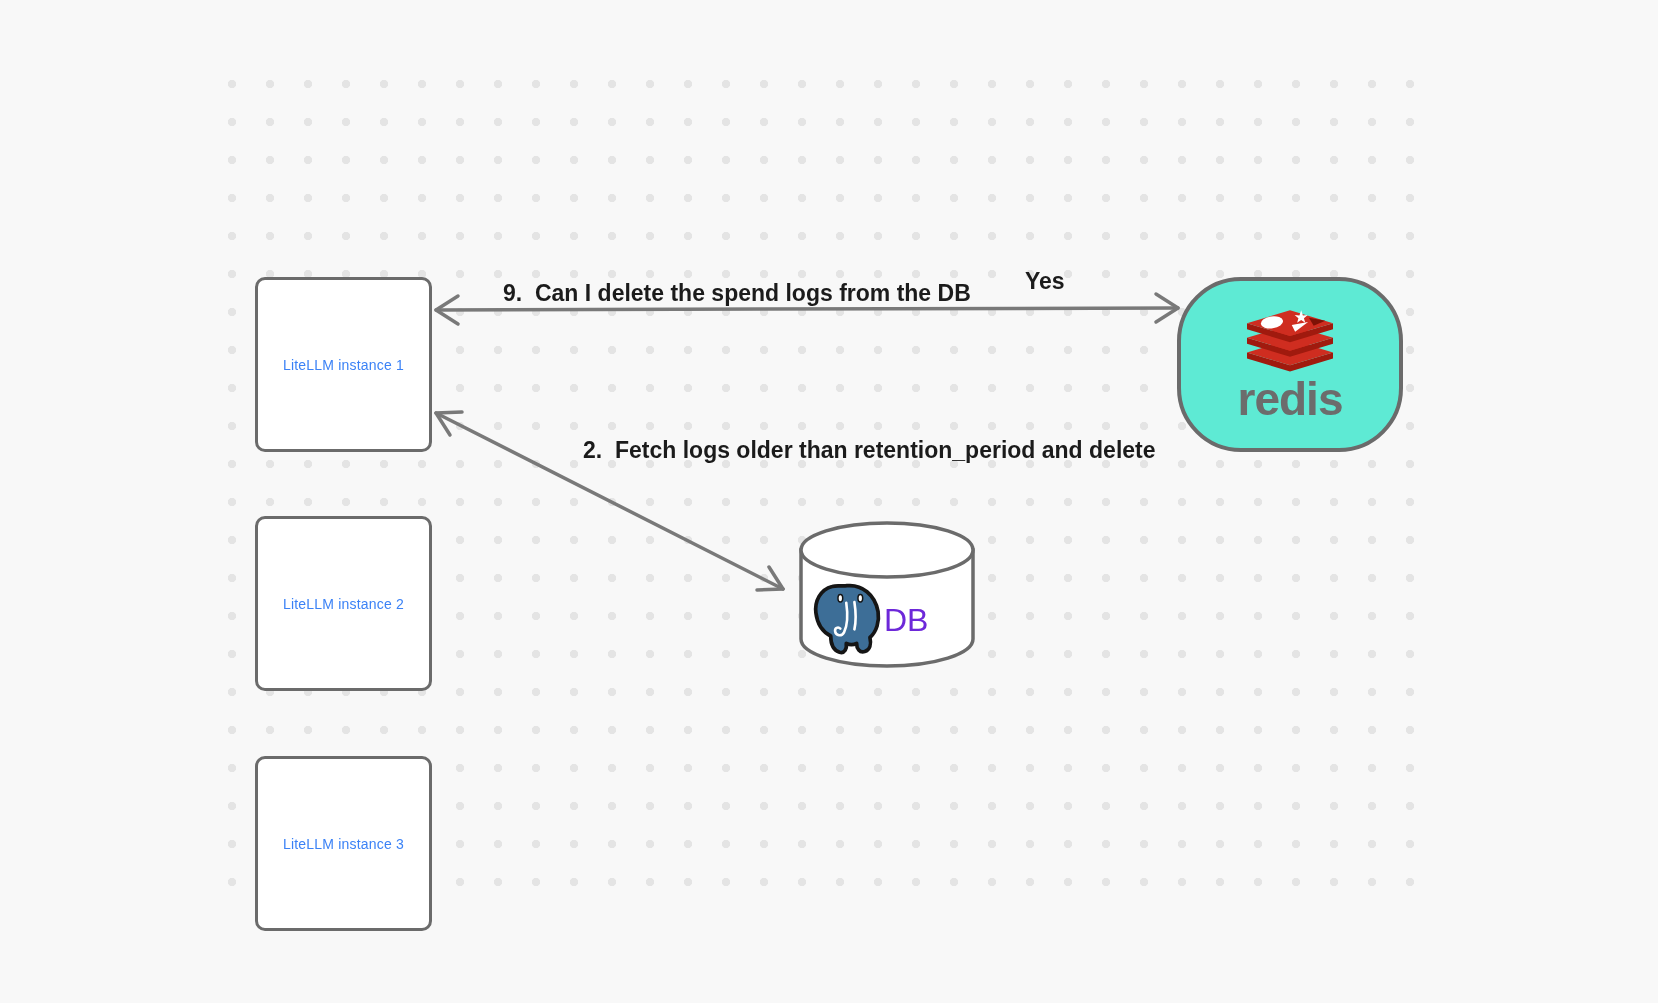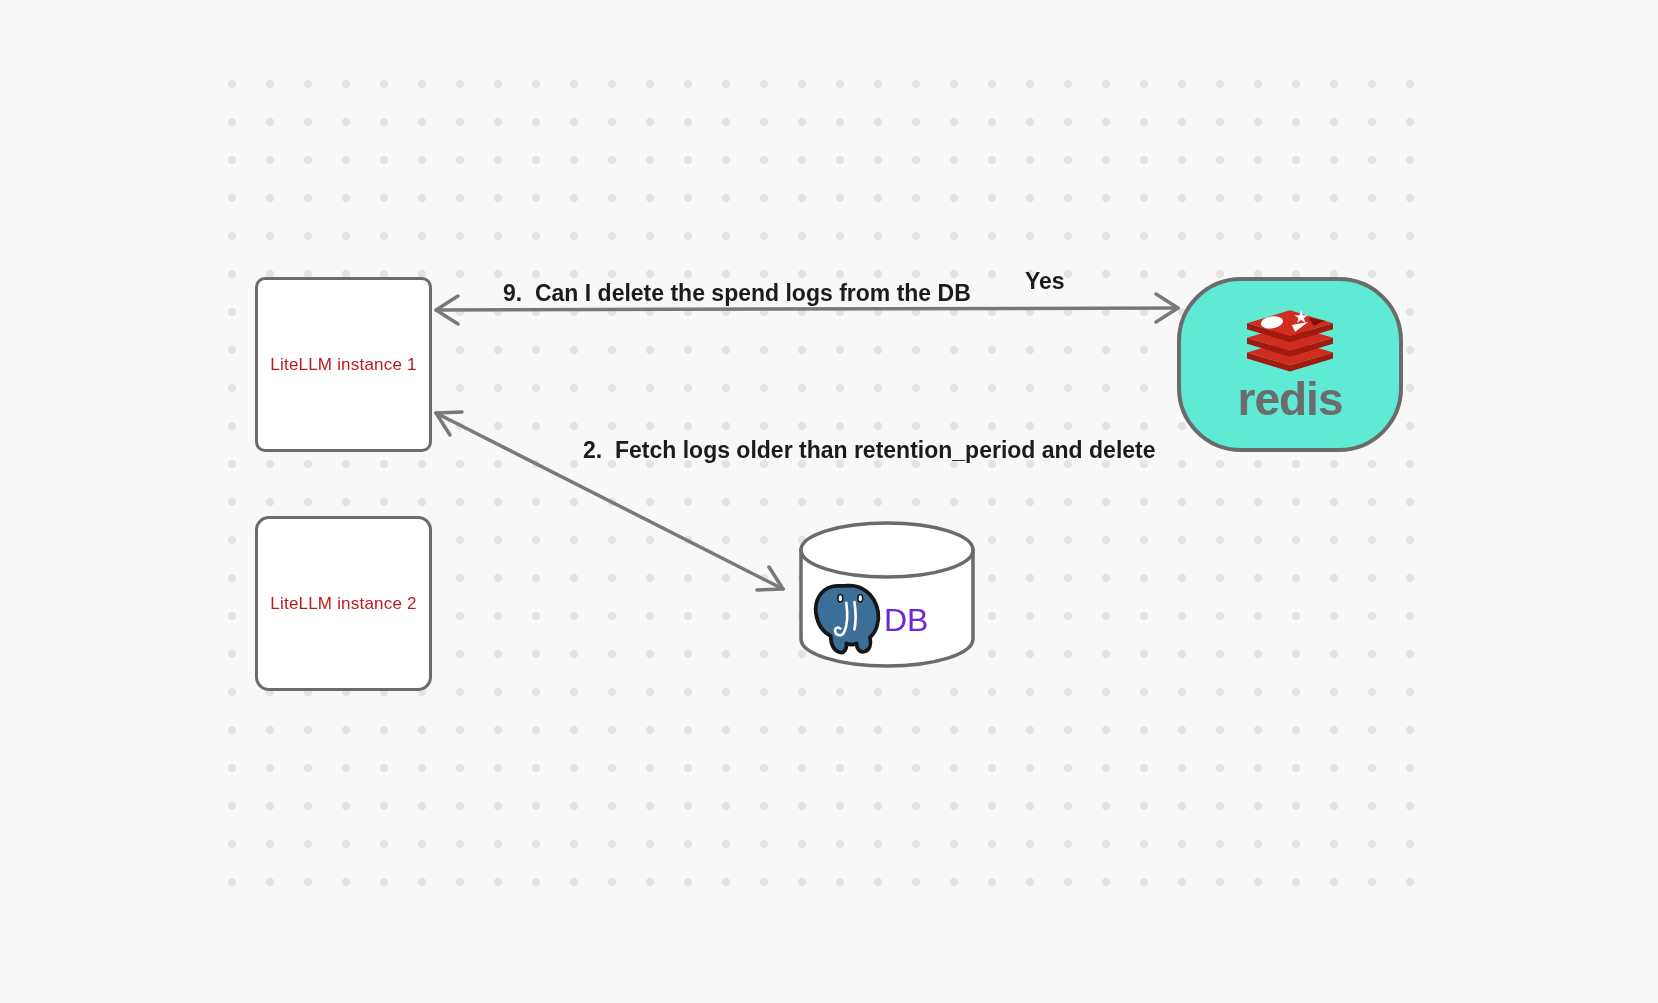--- a/index.html
+++ b/index.html
@@ -22,24 +22,24 @@
 
   .instance-box {
     position: absolute; left: 255px; width: 177px; height: 175px;
     background: #ffffff;
     border: 3.5px solid #6b6b6b;
     border-radius: 10px;
     box-sizing: border-box;
     display: flex; align-items: center; justify-content: center;
   }
   #instance-1 { top: 277px; }
-  #instance-2 { top: 516px; border-radius: 14px; }
+  #instance-2 { top: 516px; }
   #instance-3 { top: 756px; }
   .instance-label {
-    font-size: 17px; color: #b91c1c; letter-spacing: 0.2px; white-space: pre;
+    font-size: 14px; color: #3b82f6; letter-spacing: 0.2px; white-space: pre;
   }
 
   .edge-label {
     position: absolute;
     font-size: 23px; font-weight: 700; color: #1b1b1b;
     line-height: 28px; white-space: pre;
   }
   #edge1-label { left: 503px; top: 279px; }
   #edge1-response { left: 1025px; top: 267px; }
   #edge2-label { left: 583px; top: 436px; }
@@ -90,20 +90,23 @@
       <ellipse cx="887" cy="550" rx="86" ry="27" fill="#ffffff" stroke="#6b6b6b" stroke-width="3.5"></ellipse>
     </g>
   </svg>
 
   <div class="instance-box" id="instance-1">
     <span class="instance-label">LiteLLM instance 1</span>
   </div>
   <div class="instance-box" id="instance-2">
     <span class="instance-label">LiteLLM instance 2</span>
   </div>
+  <div class="instance-box" id="instance-3">
+    <span class="instance-label">LiteLLM instance 3</span>
+  </div>
 
   <div class="edge-label" id="edge1-label">9.  Can I delete the spend logs from the DB</div>
   <div class="edge-label" id="edge1-response">Yes</div>
   <div class="edge-label" id="edge2-label">2.  Fetch logs older than retention_period and delete</div>
 
   <div class="redis-node">
     <svg class="redis-logo" viewBox="0 0 100 76" xmlns="http://www.w3.org/2000/svg">
 
       <g>
         <path d="M0 49 L50 64 L100 49 L100 56 L50 71 L0 56 Z" fill="#a01a0e"></path>

